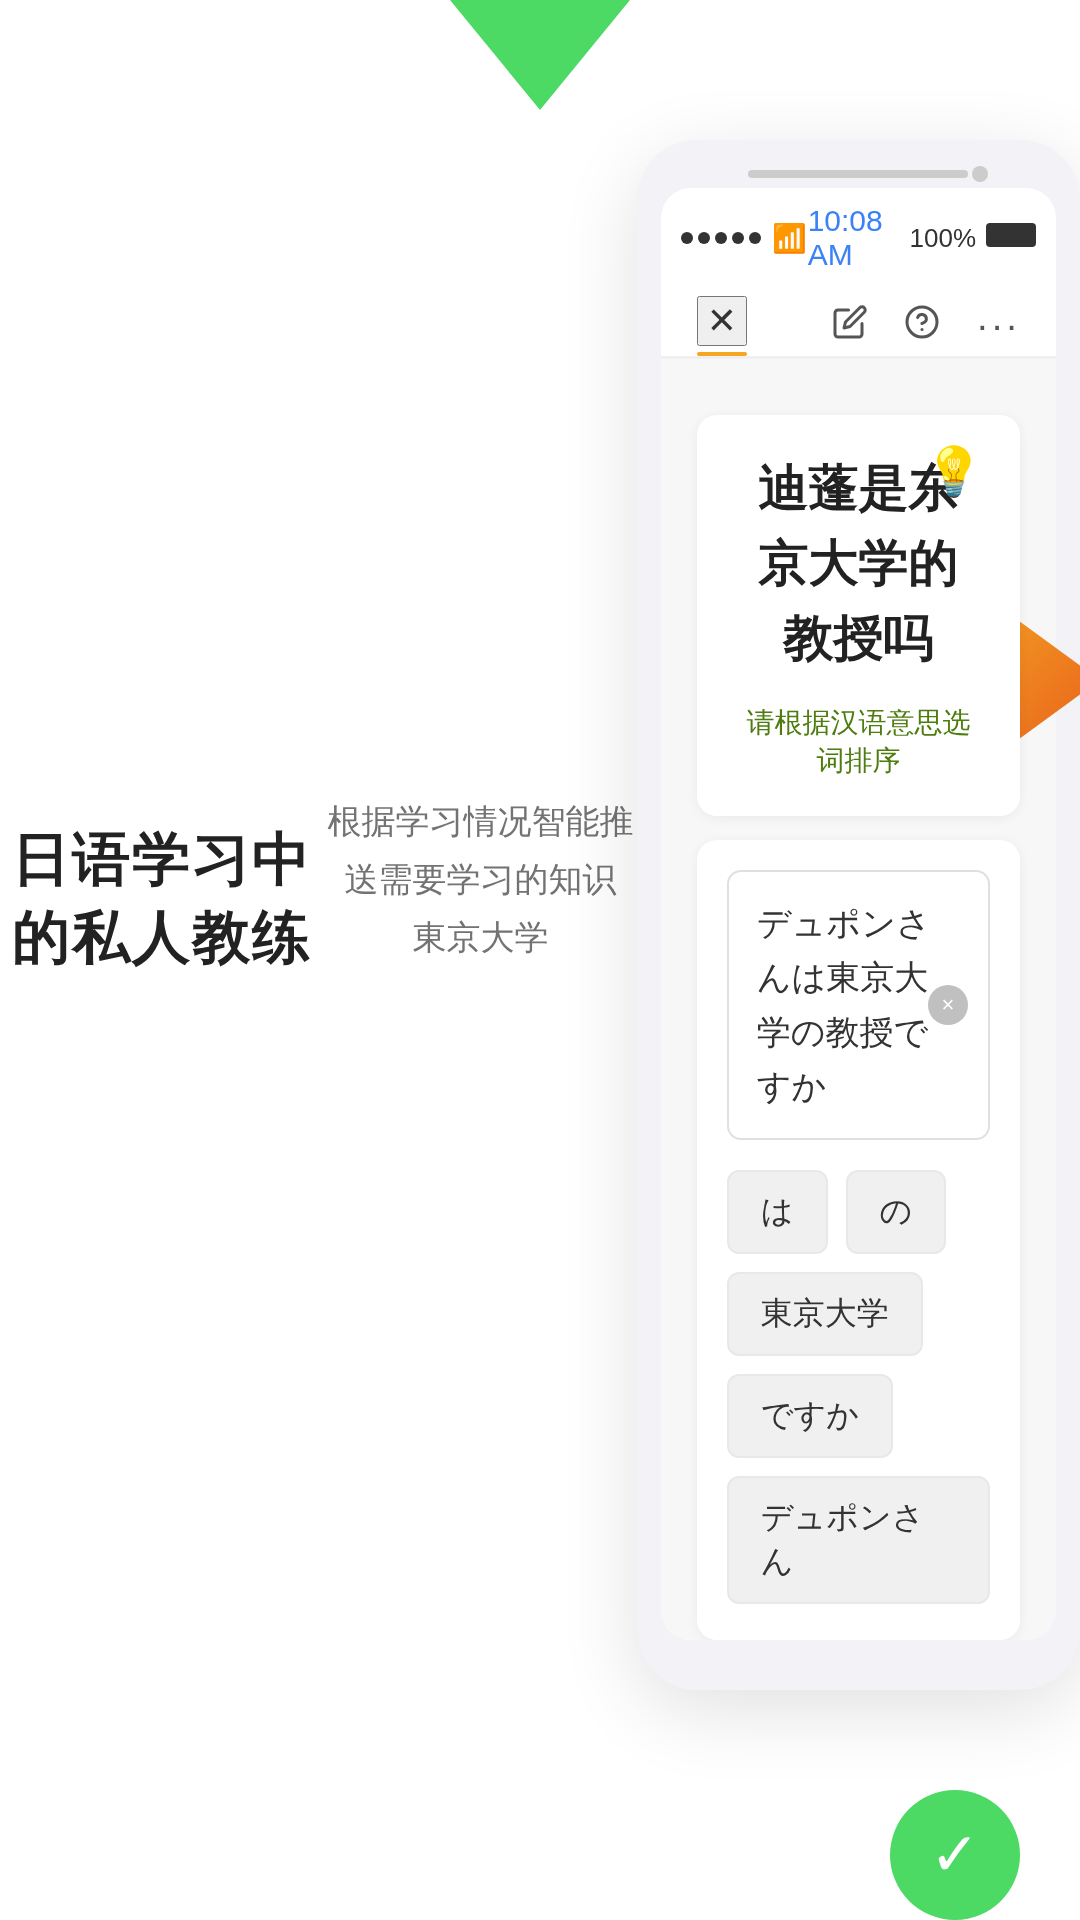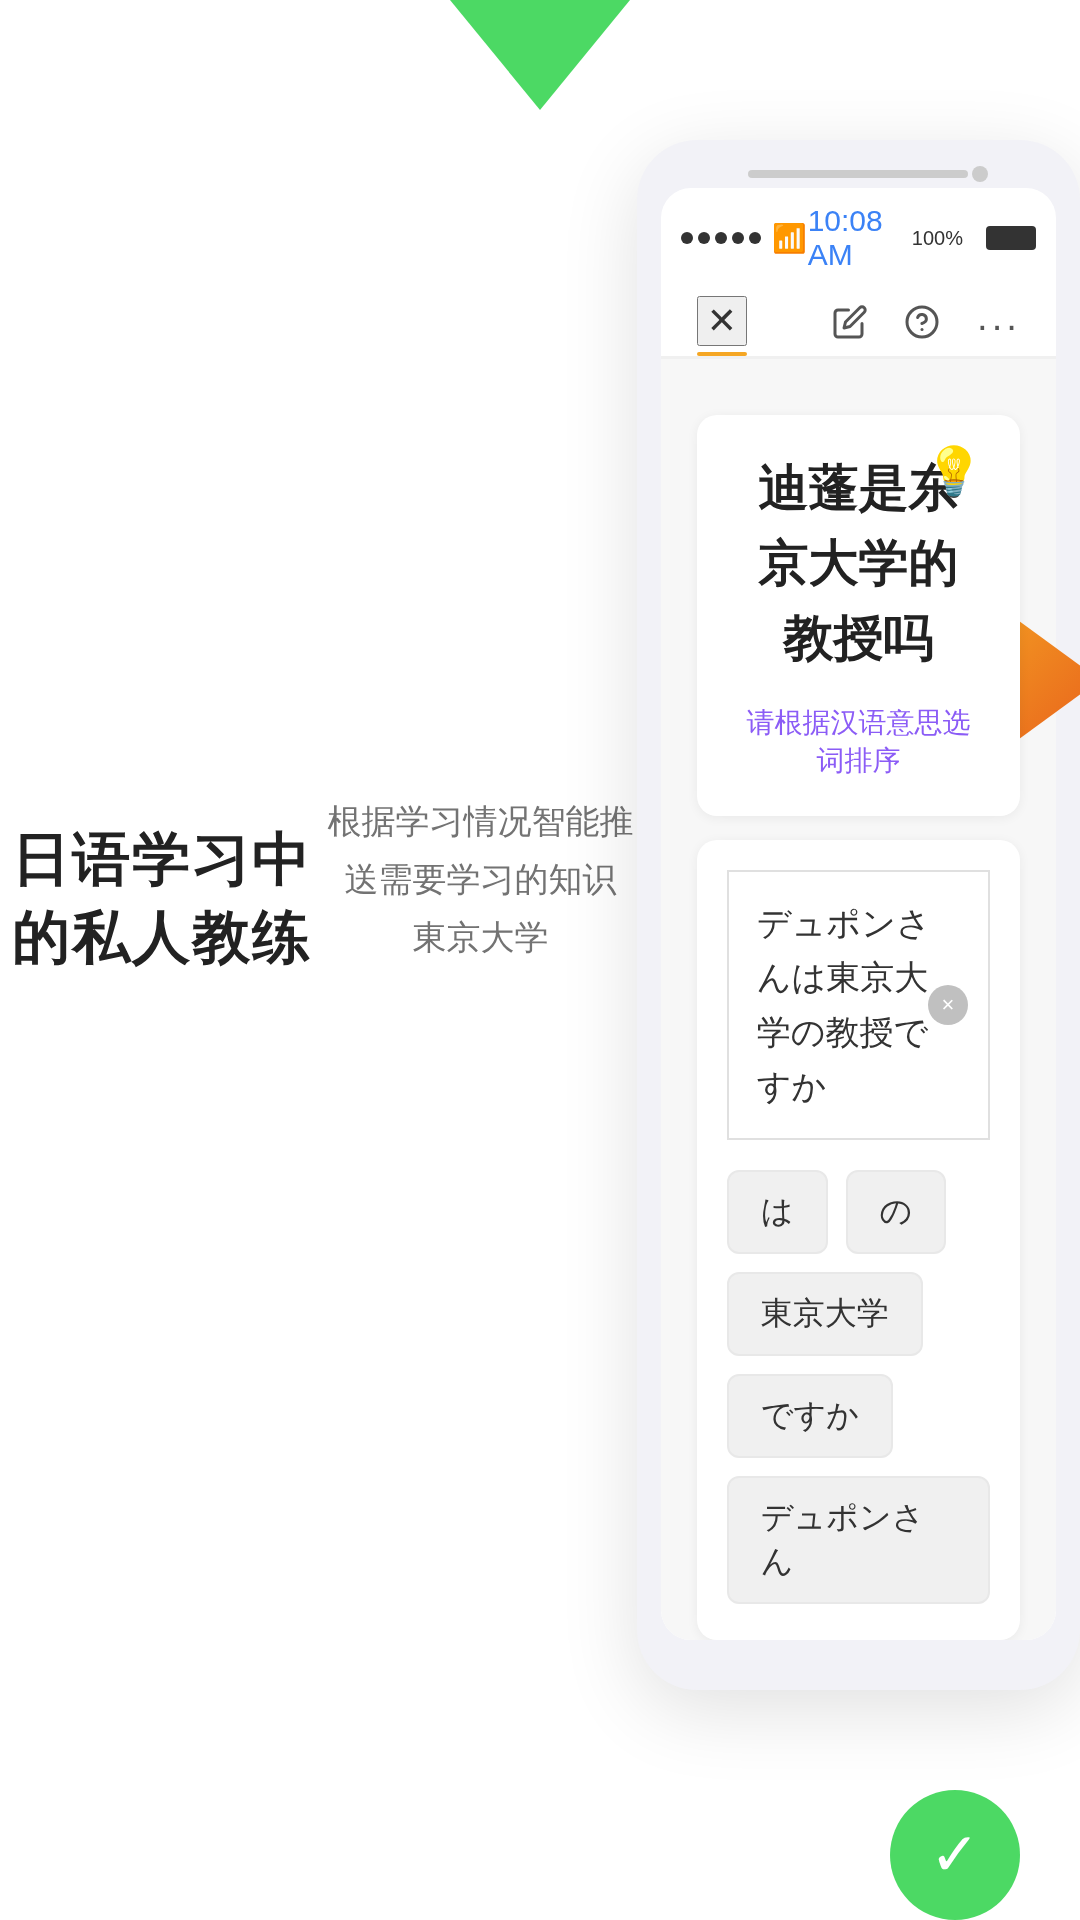--- a/index.html
+++ b/index.html
@@ -175,23 +175,22 @@
     }
 
     .status-time {
       font-size: 30px;
       font-weight: 500;
       color: #3b82f6;
     }
 
     .status-right {
       display: flex;
-      align-items: center;
-      gap: 23px;
-      font-size: 20px;
+      gap: 10px;
+      font-size: 26px;
     }
 
     .battery-bar {
       display: inline-block;
       width: 50px;
       height: 24px;
       background: #333;
       border-radius: 4px;
       position: relative;
     }
@@ -264,36 +263,36 @@
       font-size: 50px;
       font-weight: 700;
       color: #222222;
       text-align: center;
       line-height: 1.5;
       margin-bottom: 28px;
     }
 
     .lesson-instruction {
       font-size: 28px;
-      color: #8b5cf6;
+      color: #4d7c0f;
       text-align: center;
     }
 
     
     .answer-card {
       background: #ffffff;
       border-radius: 20px;
       margin: 0 36px;
       padding: 30px 30px 36px;
       box-shadow: 0 2px 12px rgba(0,0,0,0.06);
     }
 
     .answer-input-box {
       border: 2px solid #e0e0e0;
-      border-radius: 0;
+      border-radius: 14px;
       padding: 24px 28px;
       min-height: 120px;
       font-size: 34px;
       color: #333;
       line-height: 1.6;
       margin-bottom: 30px;
       position: relative;
       background: #ffffff;
     }
 

